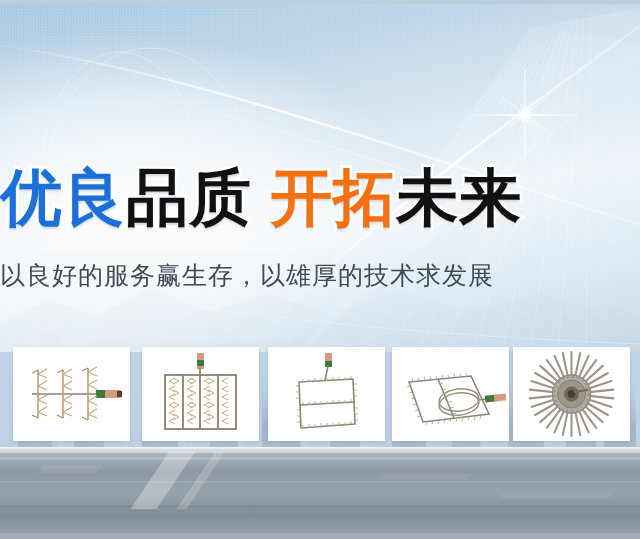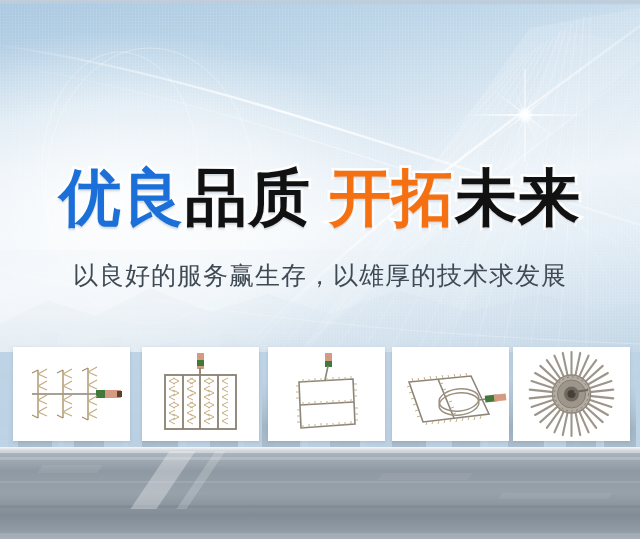--- a/index.html
+++ b/index.html
@@ -73,38 +73,38 @@
     transform:skewX(-34deg);
   }
   .ground-top-line{
     position:absolute;left:0;top:447px;width:640px;height:3px;
     background:linear-gradient(180deg, rgba(255,255,255,.72), rgba(255,255,255,.12));
   }
 
   
   .headline{
     position:absolute;left:0;top:163px;width:640px;
-    text-align:center;white-space:nowrap;
+    white-space:nowrap;
     font-size:62px;line-height:70px;font-weight:bold;
     letter-spacing:1px;
   }
   .headline span{
     -webkit-text-stroke:5px #ffffff;
     paint-order:stroke fill;
     text-shadow:0 2px 2px rgba(90,115,140,.28);
   }
   .hl-blue{color:#1b6fd8;}
   .hl-black{color:#111111;}
   .hl-orange{color:#f47010;}
   .hl-gap{ -webkit-text-stroke:0 !important; color:transparent !important; }
 
   
   .subtitle{
     position:absolute;left:0;top:258px;width:640px;
-    text-align:center;white-space:nowrap;
+    text-align:left;white-space:nowrap;
     font-size:25px;line-height:34px;color:#3f4a55;
     letter-spacing:1px;
   }
 
   
   .cards{
     position:absolute;left:0;top:347px;width:640px;height:94px;
   }
   .card{
     position:absolute;top:0;width:115px;height:92px;

